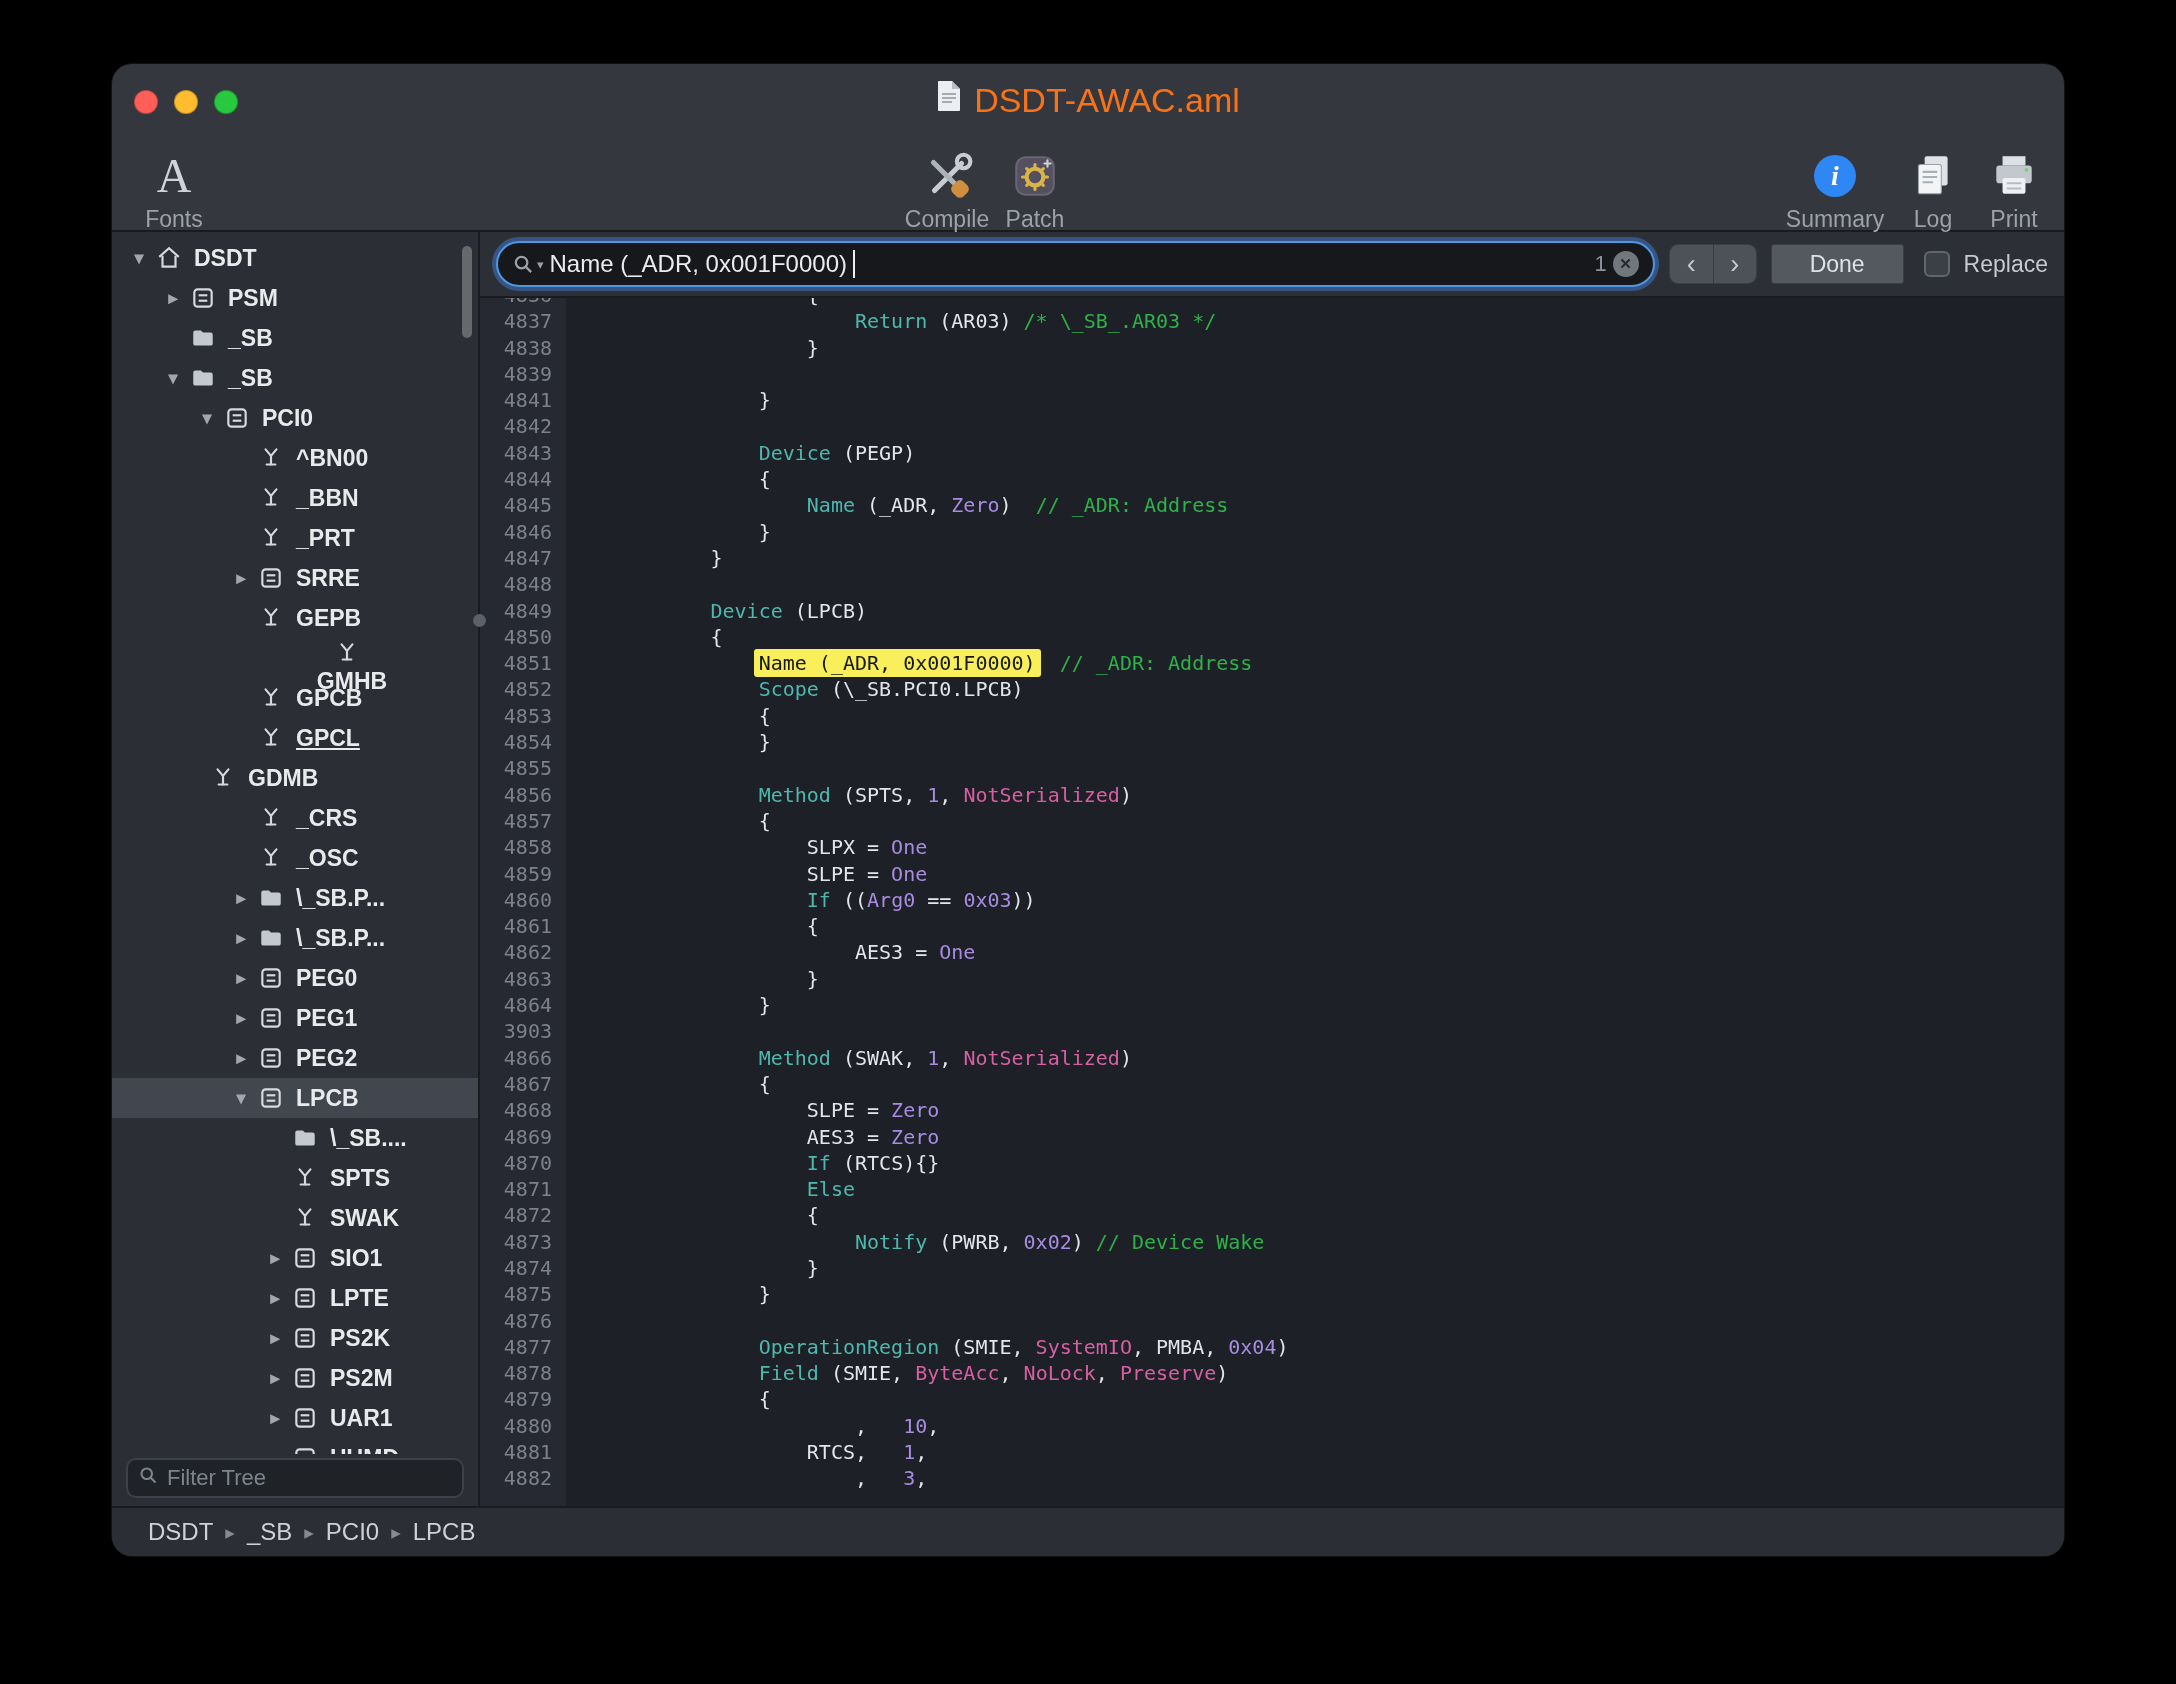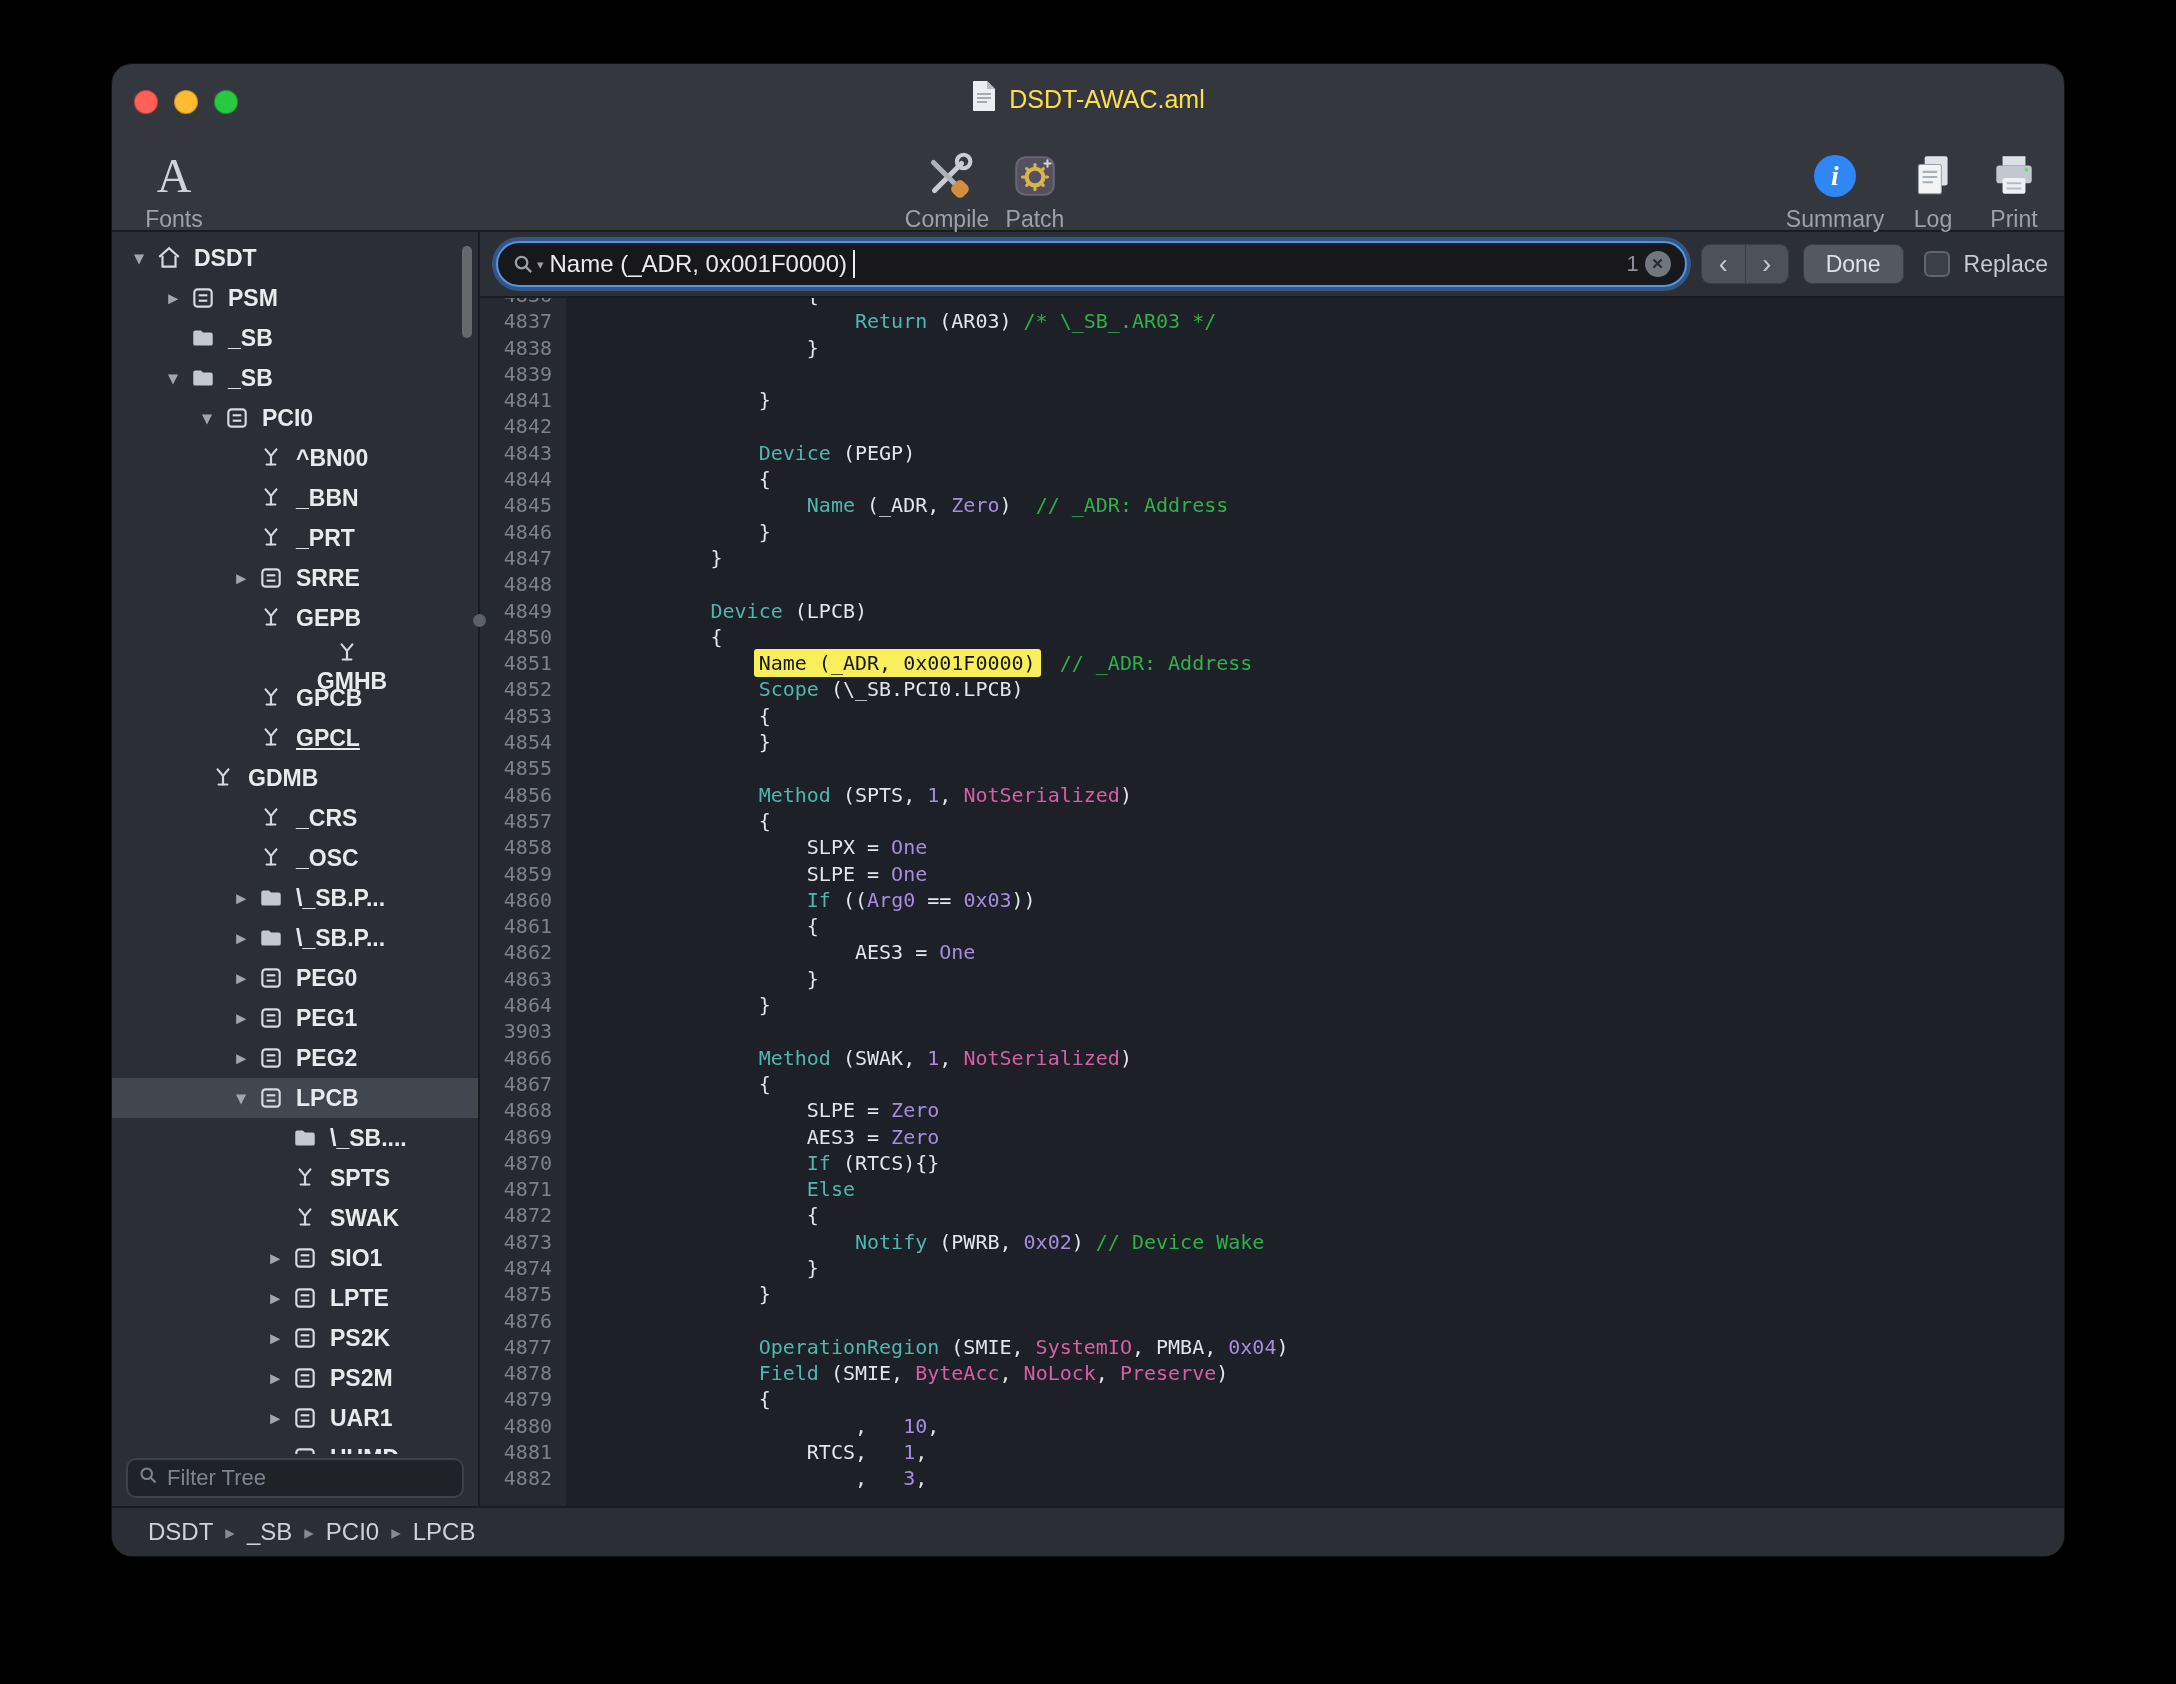--- a/index.html
+++ b/index.html
@@ -7,21 +7,21 @@
          font-family:"Liberation Sans",sans-serif;-webkit-font-smoothing:antialiased;}
   .window{position:absolute;left:112px;top:64px;width:1952px;height:1492px;background:#1d2026;
           border-radius:20px;overflow:hidden;display:flex;flex-direction:column;
           box-shadow:0 50px 120px rgba(0,0,0,.85);outline:1px solid rgba(255,255,255,.07);}
   
   .header{height:166px;flex:none;background:#34373d;border-bottom:2px solid #191b1f;position:relative;}
   .traffic{position:absolute;left:22px;top:26px;display:flex;gap:16px;}
   .tl{width:24px;height:24px;border-radius:50%;display:inline-block;box-shadow:inset 0 0 0 1px rgba(0,0,0,.25);}
   .tl.red{background:#ff5f57}.tl.yellow{background:#febc2e}.tl.green{background:#28c840}
   .win-title{position:absolute;left:0;right:0;top:16px;display:flex;justify-content:center;align-items:center;gap:12px;
-             color:#fde047;font-size:25px;}
+             color:#f97316;font-size:34px;}
   .tb-item{position:absolute;top:84px;text-align:center;color:#9da1a8;font-size:23px;cursor:default;}
   .tb-icon{height:56px;display:flex;align-items:center;justify-content:center;margin-bottom:2px;}
   .fonts-a{font-family:"Liberation Serif",serif;font-size:48px;color:#cfd2d7;line-height:52px;}
   .info-circle{width:42px;height:42px;border-radius:50%;background:#2f87f5;color:#fff;display:flex;align-items:center;justify-content:center;
                font-family:"Liberation Serif",serif;font-style:italic;font-size:28px;font-weight:bold;}
   
   .main{flex:1;display:flex;min-height:0;}
   .sidebar{width:366px;flex:none;background:#2b2e34;border-right:2px solid #191b1f;display:flex;flex-direction:column;position:relative;}
   .tree{flex:1;overflow:hidden;padding-top:6px;position:relative;}
   .trow{height:40px;display:flex;align-items:center;color:#e9eaec;font-size:23px;font-weight:bold;white-space:nowrap;}
@@ -46,21 +46,21 @@
   .caret{width:2px;height:28px;background:#eceef1;display:inline-block;flex:none;}
   .fspacer{flex:1;}
   .count{color:#8d929a;font-size:22px;flex:none;}
   .clear{width:26px;height:26px;border-radius:50%;background:#72767d;color:#26282c;font-size:15px;font-weight:bold;
          display:flex;align-items:center;justify-content:center;flex:none;cursor:default;}
   .seg{display:flex;flex:none;}
   .segbtn{width:44px;height:40px;background:#4d5158;border:1px solid #3a3d43;color:#c7cad0;font-size:27px;line-height:36px;
           padding:0;font-family:"Liberation Sans",sans-serif;}
   .segbtn:first-child{border-radius:9px 0 0 9px;border-right:none;}
   .segbtn:last-child{border-radius:0 9px 9px 0;}
-  .done{height:40px;padding:0 22px;border-radius:9px;background:#54585f;border:1px solid #3a3d43;color:#dfe1e4;
+  .done{height:40px;padding:0 38px;border-radius:3px;background:#54585f;border:1px solid #3a3d43;color:#dfe1e4;
         font-size:23px;font-family:"Liberation Sans",sans-serif;flex:none;}
   .cb{width:26px;height:26px;border-radius:6px;background:#3b3f46;border:2px solid #61656d;flex:none;box-sizing:border-box;margin-left:6px;}
   .cblabel{color:#c6c9ce;font-size:23px;flex:none;}
   
   .code{flex:1;overflow:hidden;background:linear-gradient(to right,#262932 0,#262932 86px,#1d2026 86px);
         font-family:"DejaVu Sans Mono",monospace;font-size:20px;line-height:26.3px;position:relative;}
   .lines{margin-top:-16px;}
   .cl{display:flex;height:26.3px;white-space:pre;}
   .ln{width:86px;flex:none;box-sizing:border-box;padding-right:14px;text-align:right;color:#7d828a;}
   .ct{white-space:pre;}

